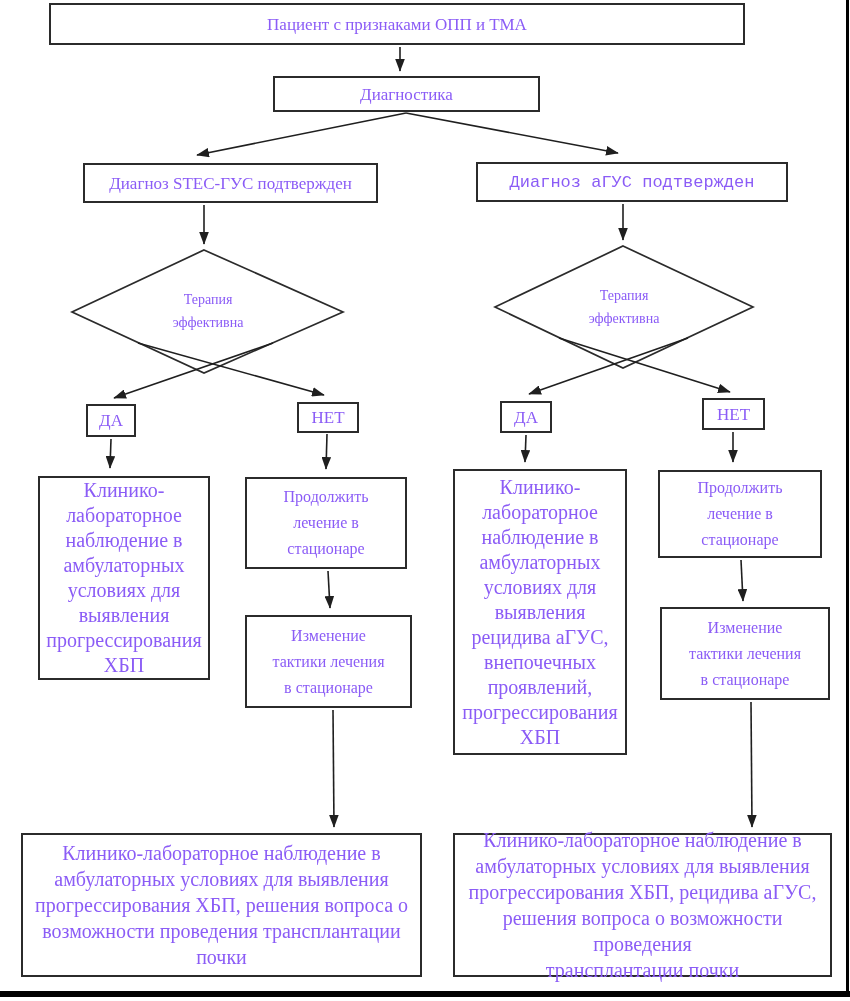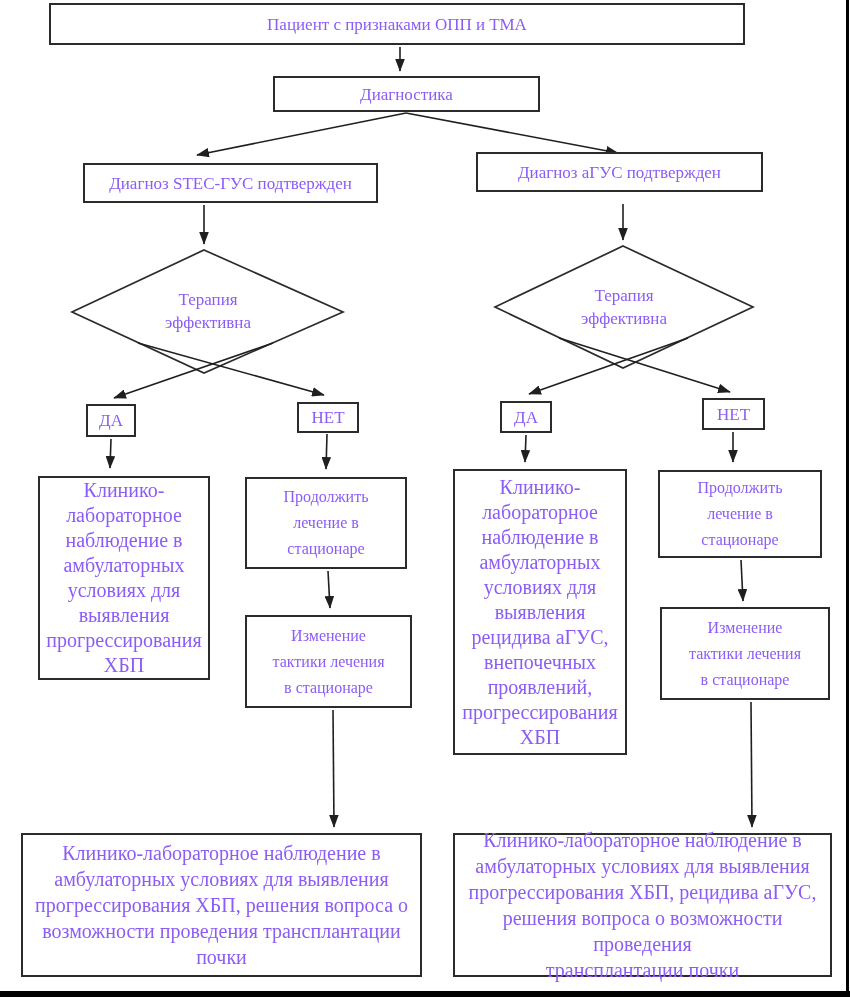--- a/index.html
+++ b/index.html
@@ -27,21 +27,21 @@
     line-height: 23px;
     padding: 0 6px;
   }
   .dlabel {
     position: absolute;
     display: flex;
     align-items: center;
     justify-content: center;
     text-align: center;
     white-space: pre-line;
-    font-size: 17px;
+    font-size: 14px;
     line-height: 23px;
     background: transparent;
   }
   .small-txt  { font-size: 20px; line-height: 25px; }
   .step-txt   { font-size: 16px; line-height: 26px; }
   .final-txt  { font-size: 20px; line-height: 26px; padding: 0 10px; }
   .edge { position: absolute; background: #000000; }
 </style>
 </head>
 <body>
@@ -81,21 +81,21 @@
       <line x1="751" y1="702" x2="752" y2="827" marker-end="url(#ah)"></line>
     </g>
   </svg>
 
   <div class="node" style="left:49px; top:3px; width:696px; height:42px;">Пациент с признаками ОПП и ТМА</div>
 
   <div class="node" style="left:273px; top:76px; width:267px; height:36px;">Диагностика</div>
 
   <div class="node" style="left:83px; top:163px; width:295px; height:40px;">Диагноз STEC-ГУС подтвержден</div>
 
-  <div class="node" style="left:476px; top:152px; width:287px; height:40px;">Диагноз аГУС подтвержден</div>
+  <div class="node" style="left:476px; top:162px; width:312px; height:40px;font-family:Liberation Mono, monospace;">Диагноз аГУС подтвержден</div>
 
   <div class="dlabel" style="left:128px; top:288px; width:160px; height:46px;">Терапия
 эффективна</div>
 
   <div class="dlabel" style="left:544px; top:284px; width:160px; height:46px;">Терапия
 эффективна</div>
 
   <div class="node" style="left:86px; top:404px; width:50px; height:33px;">ДА</div>
   <div class="node" style="left:297px; top:402px; width:62px; height:31px;">НЕТ</div>
   <div class="node" style="left:500px; top:401px; width:52px; height:32px;">ДА</div>

